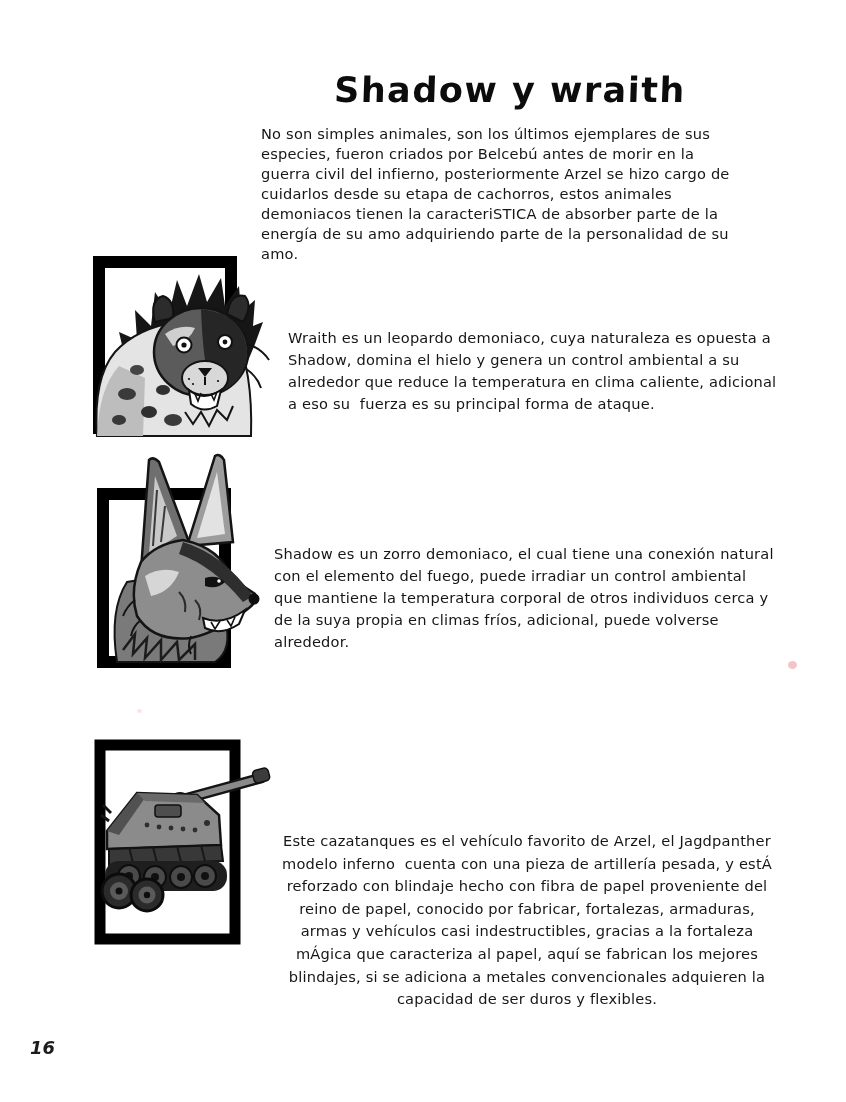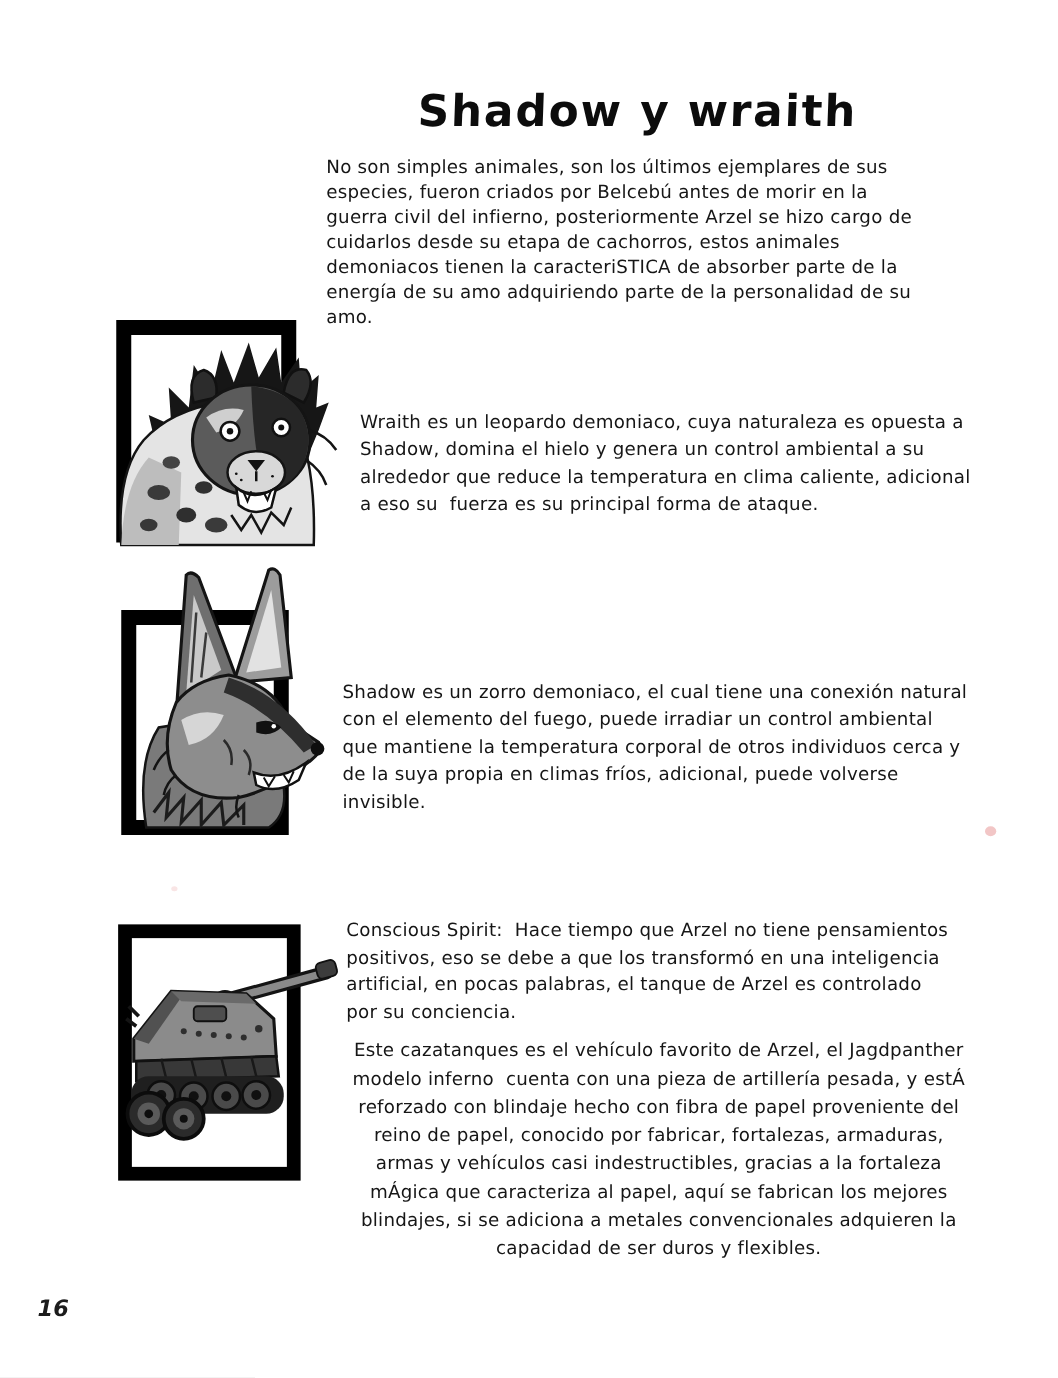--- a/index.html
+++ b/index.html
@@ -140,21 +140,21 @@
       <circle cx="171" cy="149" r="5.5" fill="#0e0e0e"></circle>
 
       <path d="M120,168 Q140,176 162,160 L156,174 Q138,186 122,178 Z" fill="#ffffff" stroke="#111" stroke-width="2"></path>
       <path d="M128,172 L132,179 L137,171 M144,170 L148,176 L152,167" stroke="#111" stroke-width="1.6" fill="none"></path>
 
       <path d="M52,150 Q44,156 40,166 M58,170 Q50,176 48,186 M108,186 Q104,196 108,204" stroke="#141414" stroke-width="2" fill="none"></path>
       <path d="M96,142 Q104,150 102,162 M112,150 Q120,158 116,170" stroke="#2a2a2a" stroke-width="2" fill="none"></path>
     </svg>
   </div>
 
-  <div class="para shadow">Shadow es un zorro demoniaco, el cual tiene una conexión natural con el elemento del fuego, puede irradiar un control ambiental que mantiene la temperatura corporal de otros individuos cerca y de la suya propia en climas fríos, adicional, puede volverse invisible.</div>
+  <div class="para shadow">Shadow es un zorro demoniaco, el cual tiene una conexión natural con el elemento del fuego, puede irradiar un control ambiental que mantiene la temperatura corporal de otros individuos cerca y de la suya propia en climas fríos, adicional, puede volverse alrededor.</div>
 
   <div class="figure fig-tank">
     <svg width="200" height="215" viewBox="0 0 200 215" role="img" aria-label="jagdpanther-inferno-tank">
 
       <rect x="15" y="10" width="135" height="194" fill="#ffffff" stroke="#000000" stroke-width="11"></rect>
 
       <path d="M92,66 L176,43" stroke="#141414" stroke-width="11" stroke-linecap="round"></path>
       <path d="M92,66 L176,43" stroke="#8a8a8a" stroke-width="6" stroke-linecap="round"></path>
       <rect x="168" y="34" width="16" height="13" rx="4" transform="rotate(-15 176 40)" fill="#3c3c3c" stroke="#111" stroke-width="1.5"></rect>
 
@@ -189,21 +189,20 @@
       <circle cx="34" cy="156" r="9" fill="#5a5a5a"></circle>
         <circle cx="34" cy="156" r="3.5" fill="#0e0e0e"></circle>
       <circle cx="62" cy="160" r="16" fill="#2b2b2b" stroke="#0c0c0c" stroke-width="3"></circle>
       <circle cx="62" cy="160" r="8.5" fill="#5a5a5a"></circle>
         <circle cx="62" cy="160" r="3.2" fill="#0e0e0e"></circle>
 
       <path d="M24,86 L16,80 M26,78 L18,70" stroke="#141414" stroke-width="3"></path>
     </svg>
   </div>
 
-  <div class="para conscious">Conscious Spirit:  Hace tiempo que Arzel no tiene pensamientos positivos, eso se debe a que los transformó en una inteligencia artificial, en pocas palabras, el tanque de Arzel es controlado por su conciencia.</div>
   <div class="para vehicle">Este cazatanques es el vehículo favorito de Arzel, el Jagdpanther modelo inferno  cuenta con una pieza de artillería pesada, y estÁ reforzado con blindaje hecho con fibra de papel proveniente del reino de papel, conocido por fabricar, fortalezas, armaduras, armas y vehículos casi indestructibles, gracias a la fortaleza mÁgica que caracteriza al papel, aquí se fabrican los mejores blindajes, si se adiciona a metales convencionales adquieren la capacidad de ser duros y flexibles.</div>
 
   <div class="page-number">16</div>
 
   <div class="artifact-dot dot-a" style="background: rgb(242, 198, 198);"></div>
   <div class="artifact-dot dot-b" style="background: rgb(242, 198, 198);"></div>
 
 </div>
 
 </body></html>

